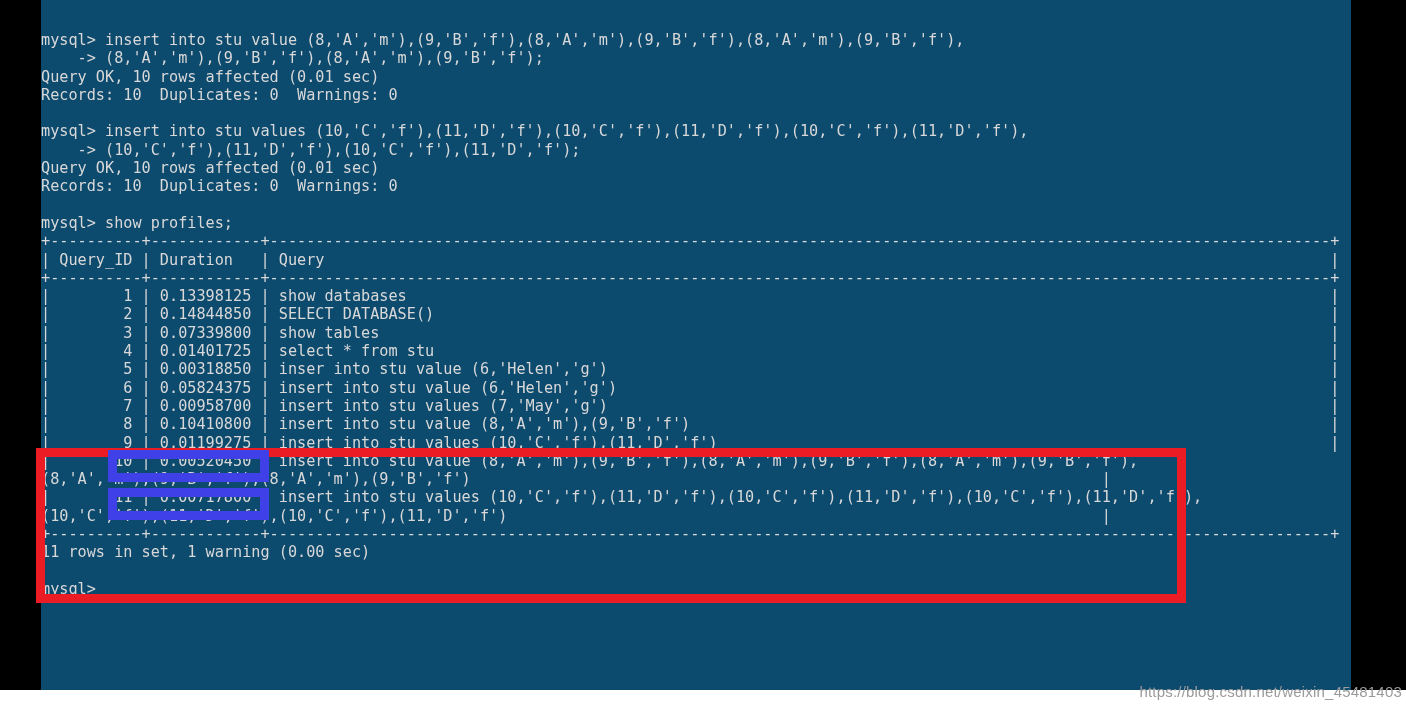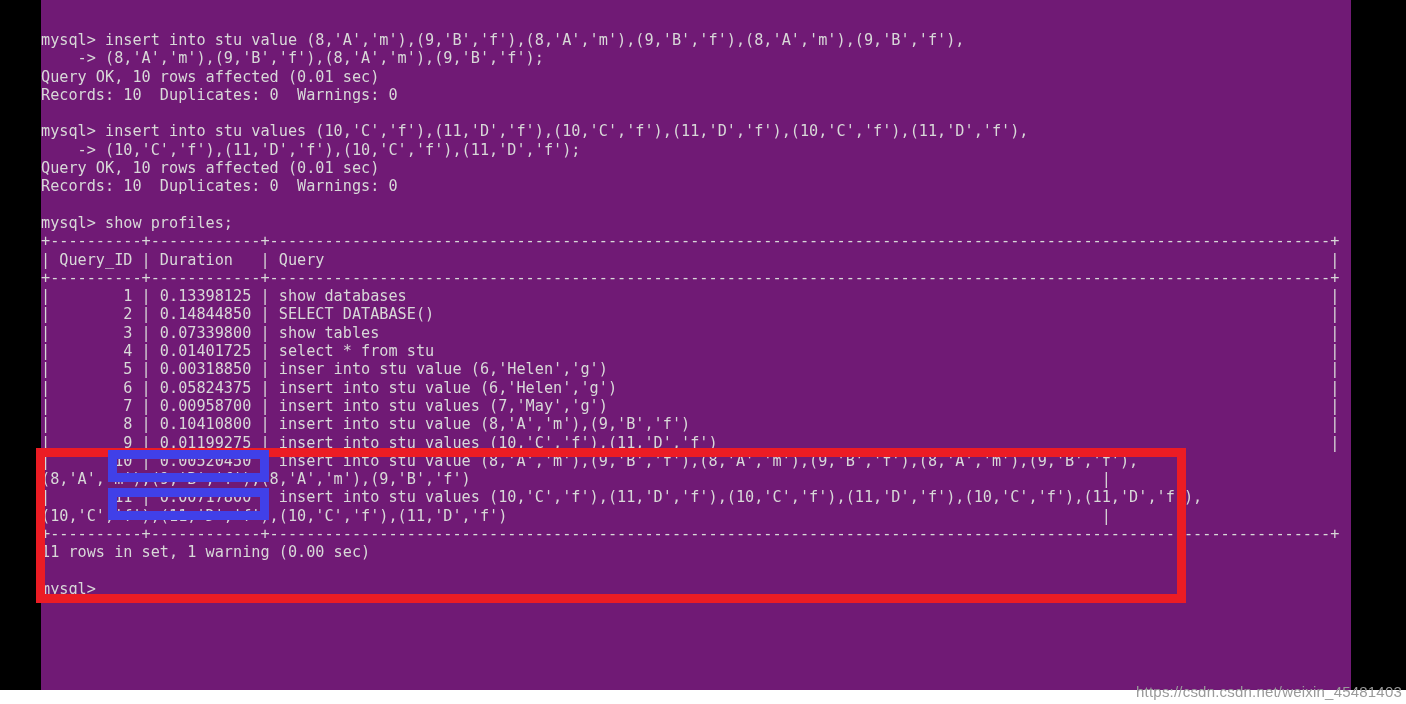--- a/index.html
+++ b/index.html
@@ -15,21 +15,21 @@
     font-family: "DejaVu Sans Mono", "Liberation Mono", monospace;
   }
 
   
   #terminal {
     position: absolute;
     left: 41px;
     top: 0px;
     width: 1310px;
     height: 690px;
-    background: #701a75;
+    background: #0c4a6e;
     overflow: hidden;
   }
 
   
   #term-left-pad {
     position: absolute;
     left: 0; top: 0;
     width: 41px; height: 690px;
     background: #000000;
   }
@@ -98,13 +98,13 @@
 <div id="term-right-pad"></div>
 
 <div id="terminal">
   <div id="console"><div class="line">mysql&gt; insert into stu value (8,'A','m'),(9,'B','f'),(8,'A','m'),(9,'B','f'),(8,'A','m'),(9,'B','f'),</div><div class="line">    -&gt; (8,'A','m'),(9,'B','f'),(8,'A','m'),(9,'B','f');</div><div class="line">Query OK, 10 rows affected (0.01 sec)</div><div class="line">Records: 10  Duplicates: 0  Warnings: 0</div><div class="line"></div><div class="line">mysql&gt; insert into stu values (10,'C','f'),(11,'D','f'),(10,'C','f'),(11,'D','f'),(10,'C','f'),(11,'D','f'),</div><div class="line">    -&gt; (10,'C','f'),(11,'D','f'),(10,'C','f'),(11,'D','f');</div><div class="line">Query OK, 10 rows affected (0.01 sec)</div><div class="line">Records: 10  Duplicates: 0  Warnings: 0</div><div class="line"></div><div class="line">mysql&gt; show profiles;</div><div class="line">+----------+------------+--------------------------------------------------------------------------------------------------------------------+</div><div class="line">| Query_ID | Duration   | Query                                                                                                              |</div><div class="line">+----------+------------+--------------------------------------------------------------------------------------------------------------------+</div><div class="line">|        1 | 0.13398125 | show databases                                                                                                     |</div><div class="line">|        2 | 0.14844850 | SELECT DATABASE()                                                                                                  |</div><div class="line">|        3 | 0.07339800 | show tables                                                                                                        |</div><div class="line">|        4 | 0.01401725 | select * from stu                                                                                                  |</div><div class="line">|        5 | 0.00318850 | inser into stu value (6,'Helen','g')                                                                               |</div><div class="line">|        6 | 0.05824375 | insert into stu value (6,'Helen','g')                                                                              |</div><div class="line">|        7 | 0.00958700 | insert into stu values (7,'May','g')                                                                               |</div><div class="line">|        8 | 0.10410800 | insert into stu value (8,'A','m'),(9,'B','f')                                                                      |</div><div class="line">|        9 | 0.01199275 | insert into stu values (10,'C','f'),(11,'D','f')                                                                   |</div><div class="line">|       10 | 0.00520450 | insert into stu value (8,'A','m'),(9,'B','f'),(8,'A','m'),(9,'B','f'),(8,'A','m'),(9,'B','f'),</div><div class="line">(8,'A','m'),(9,'B','f'),(8,'A','m'),(9,'B','f')                                                                     |</div><div class="line">|       11 | 0.00717800 | insert into stu values (10,'C','f'),(11,'D','f'),(10,'C','f'),(11,'D','f'),(10,'C','f'),(11,'D','f'),</div><div class="line">(10,'C','f'),(11,'D','f'),(10,'C','f'),(11,'D','f')                                                                 |</div><div class="line">+----------+------------+--------------------------------------------------------------------------------------------------------------------+</div><div class="line">11 rows in set, 1 warning (0.00 sec)</div><div class="line"></div><div class="line">mysql&gt;</div></div>
 </div>
 
 <div class="anno-rect" id="red-box"></div>
 <div class="anno-rect blue-box" id="blue-box-1"></div>
 <div class="anno-rect blue-box" id="blue-box-2"></div>
 
-<div id="watermark">https://csdn.csdn.net/weixin_45481403</div>
+<div id="watermark">https://blog.csdn.net/weixin_45481403</div>
 
 </body></html>

